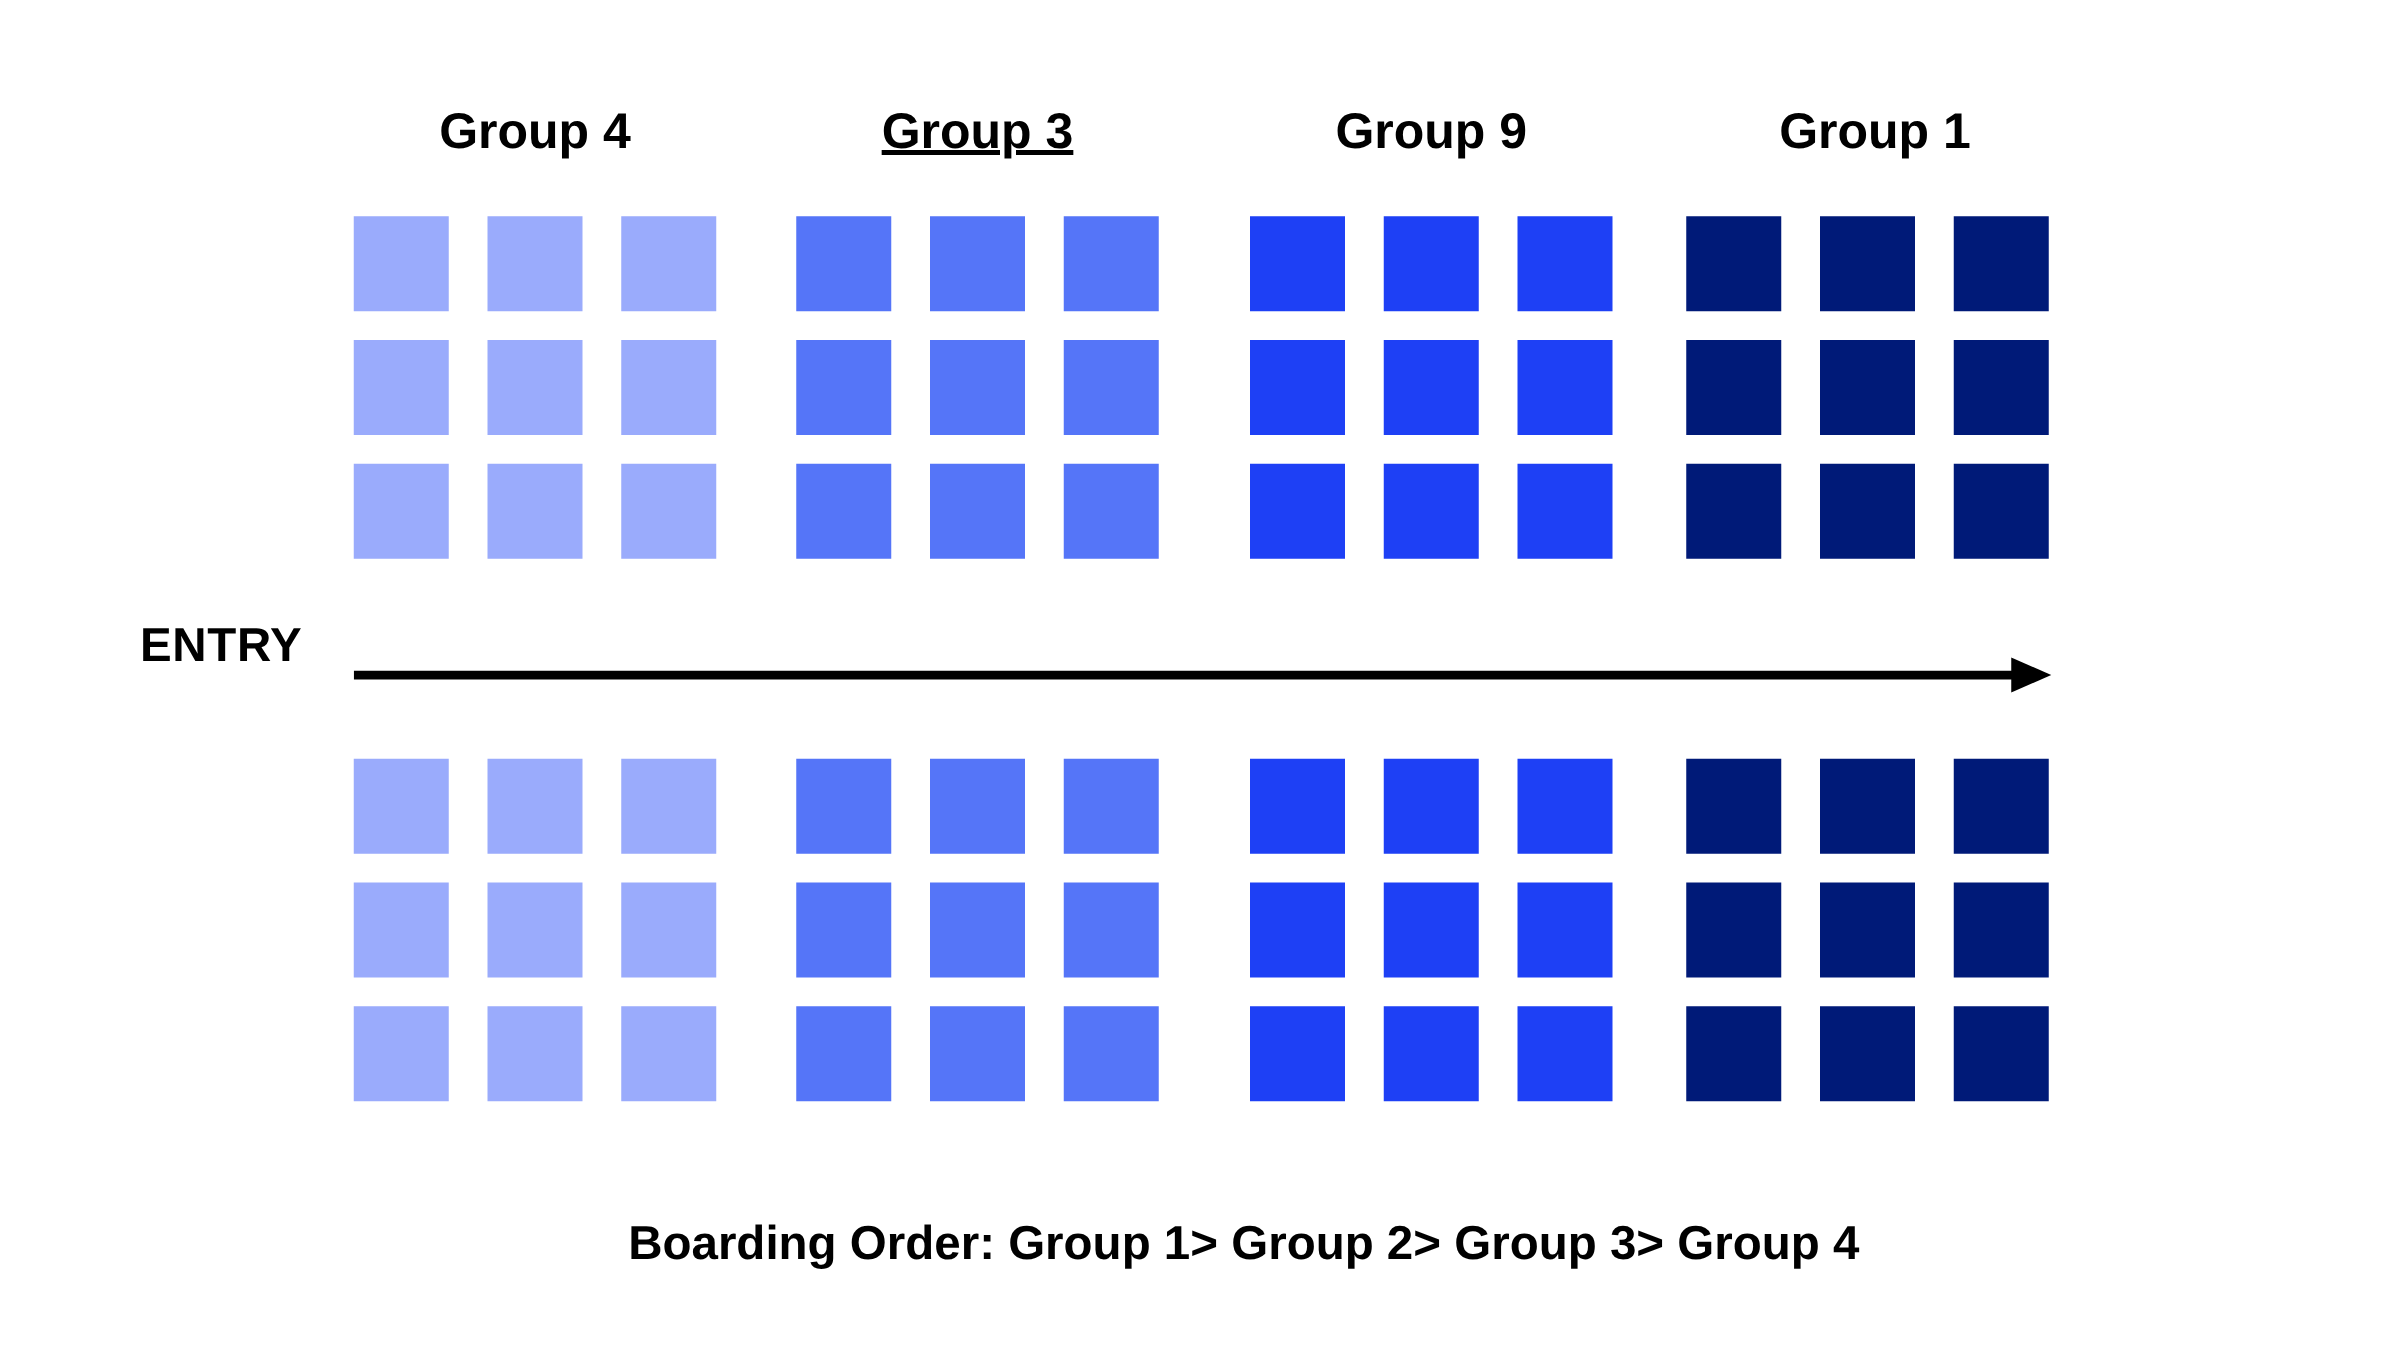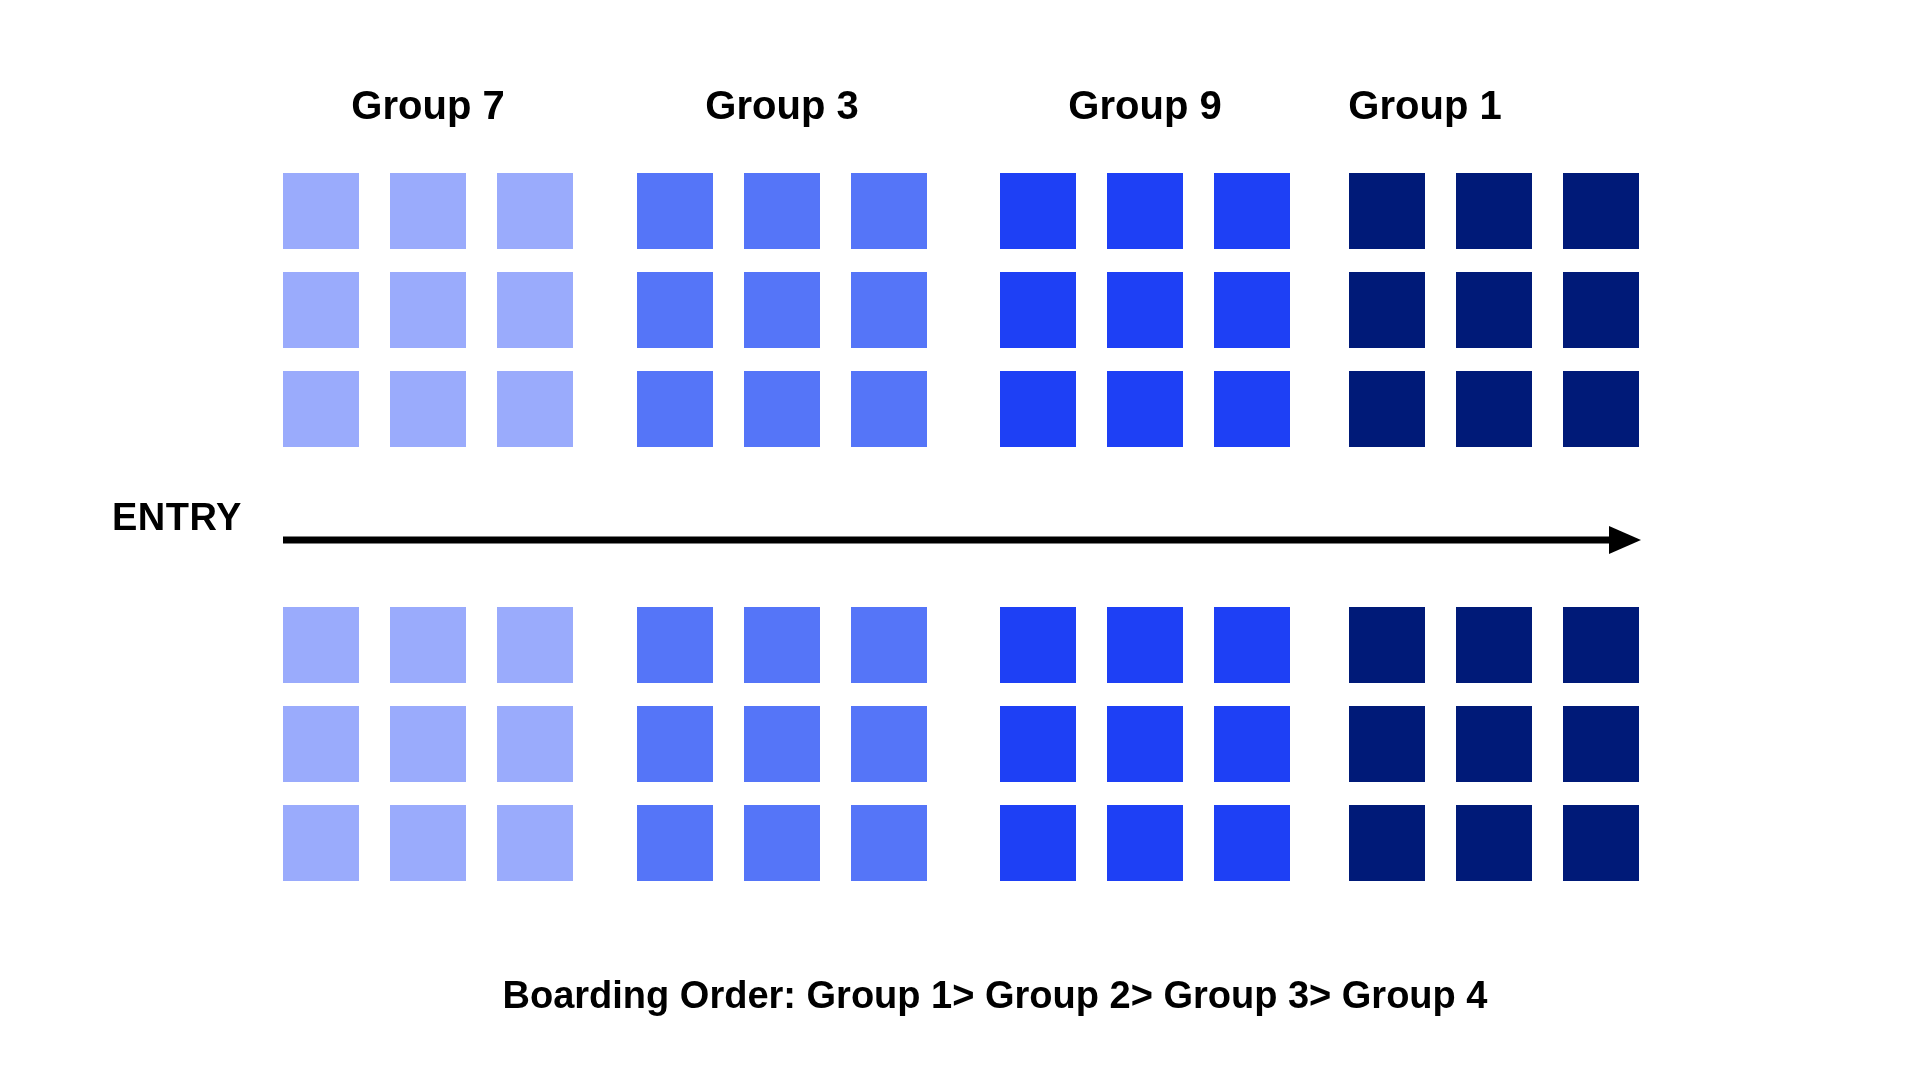--- a/index.html
+++ b/index.html
@@ -76,24 +76,24 @@
     text-align: center;
     width: 100%;
     left: 0;
   }
 </style>
 </head>
 <body>
 
 <div id="canvas">
 
-  <div class="group-label" style="left:283px; top:85px; width:290px;">Group 7</div>
-  <div class="group-label" style="left:637px; top:85px; width:290px;">Group 3</div>
+  <div class="group-label" style="left:283px; top:85px; width:290px;">Group 4</div>
+  <div class="group-label" style="left:637px; top:85px; width:290px;text-decoration:underline;">Group 3</div>
   <div class="group-label" style="left:1000px; top:85px; width:290px;">Group 9</div>
-  <div class="group-label" style="left:1280px; top:85px; width:290px;">Group 1</div>
+  <div class="group-label" style="left:1355px; top:85px; width:290px;">Group 1</div>
 
   <div class="seat-block" style="left:283px; top:173px;">
       <span class="seat" style="background: rgb(154, 171, 252);"></span>
       <span class="seat" style="background: rgb(154, 171, 252);"></span>
       <span class="seat" style="background: rgb(154, 171, 252);"></span>
       <span class="seat" style="background: rgb(154, 171, 252);"></span>
       <span class="seat" style="background: rgb(154, 171, 252);"></span>
       <span class="seat" style="background: rgb(154, 171, 252);"></span>
       <span class="seat" style="background: rgb(154, 171, 252);"></span>
       <span class="seat" style="background: rgb(154, 171, 252);"></span>

